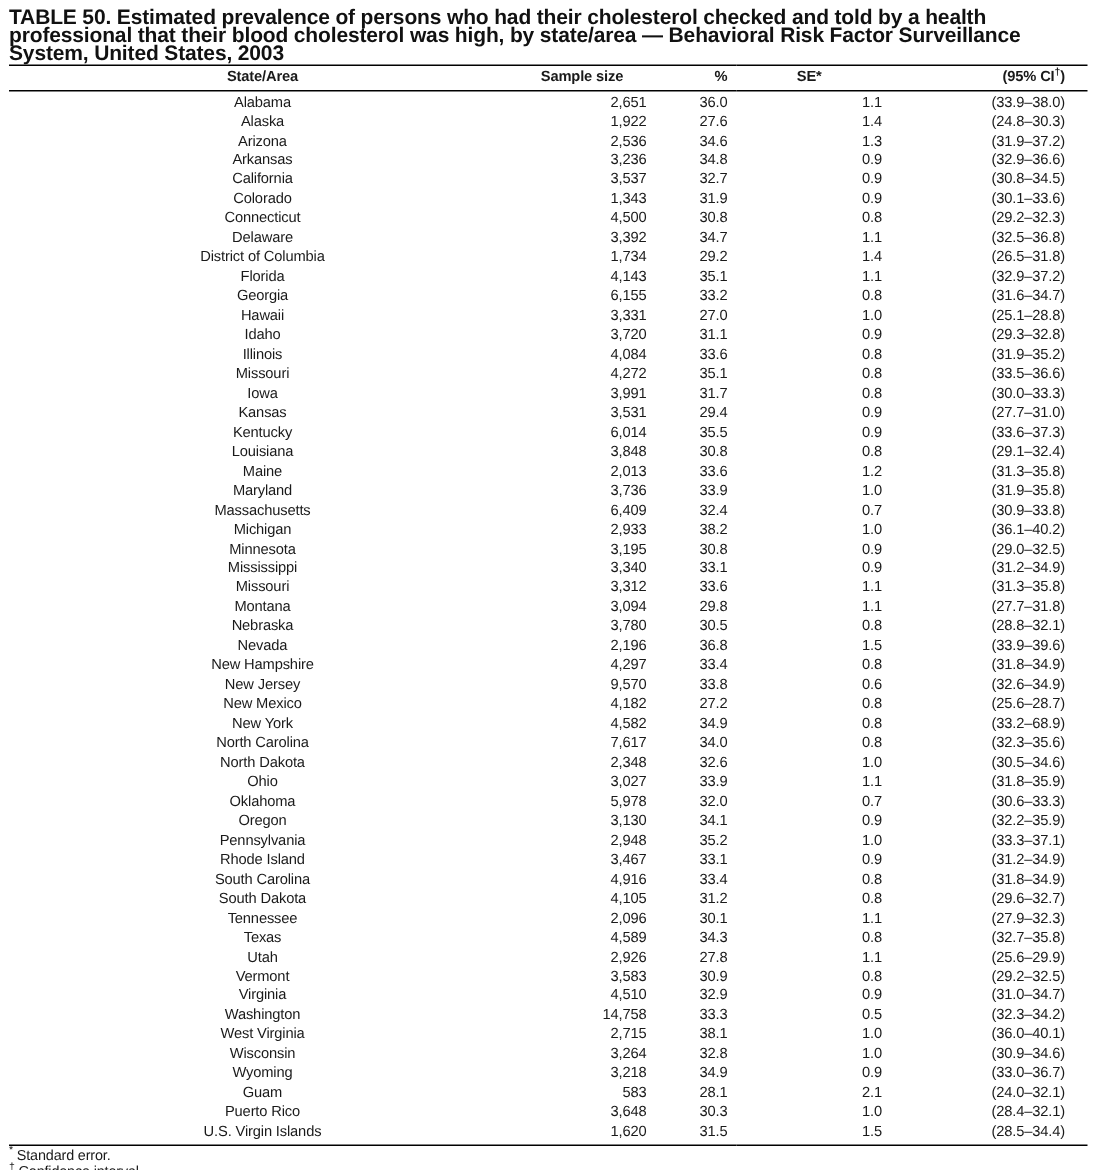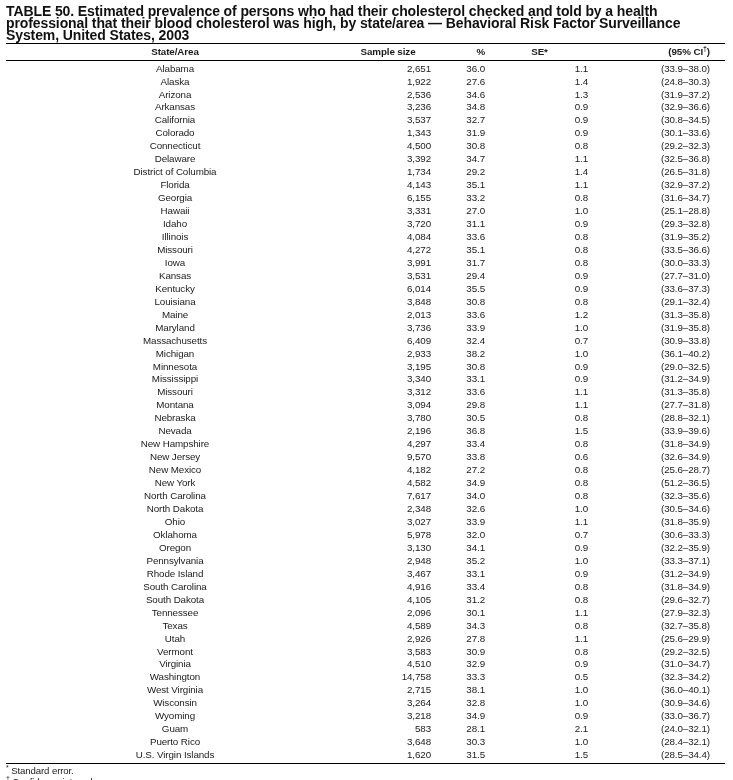--- a/index.html
+++ b/index.html
@@ -319,21 +319,21 @@
           <td class="a-right c-sample">4,182</td>
           <td class="a-right c-pct">27.2</td>
           <td class="a-right c-se">0.8</td>
           <td class="a-right c-ci">(25.6–28.7)</td>
         </tr>
         <tr>
           <td class="a-left">New York</td>
           <td class="a-right c-sample">4,582</td>
           <td class="a-right c-pct">34.9</td>
           <td class="a-right c-se">0.8</td>
-          <td class="a-right c-ci">(51.2–36.5)</td>
+          <td class="a-right c-ci">(33.2–68.9)</td>
         </tr>
         <tr>
           <td class="a-left">North Carolina</td>
           <td class="a-right c-sample">7,617</td>
           <td class="a-right c-pct">34.0</td>
           <td class="a-right c-se">0.8</td>
           <td class="a-right c-ci">(32.3–35.6)</td>
         </tr>
         <tr>
           <td class="a-left">North Dakota</td>

